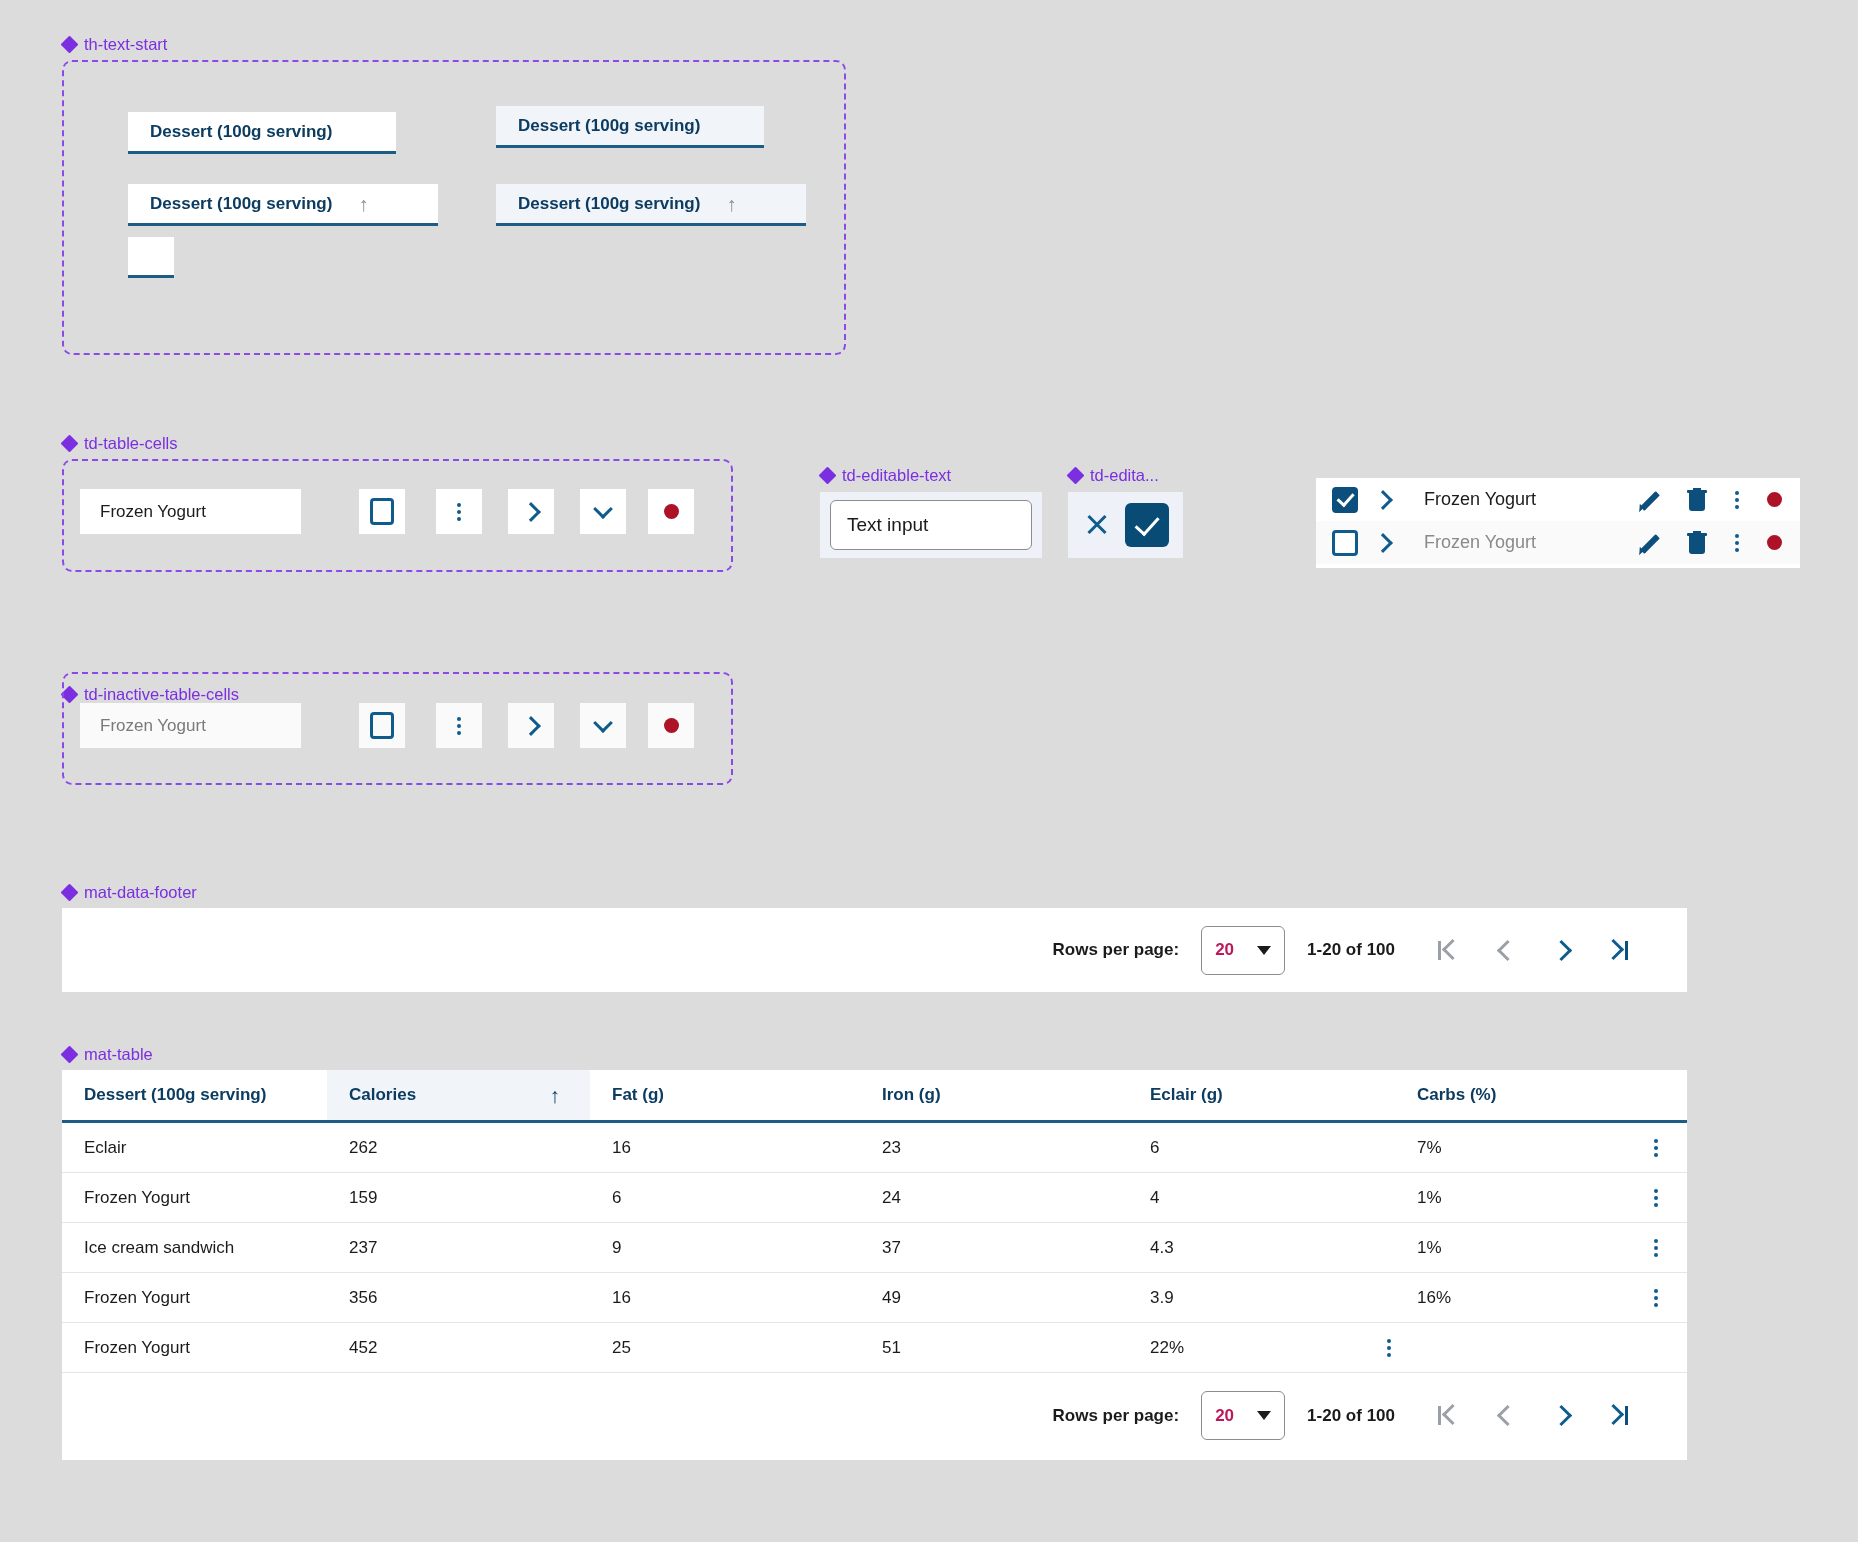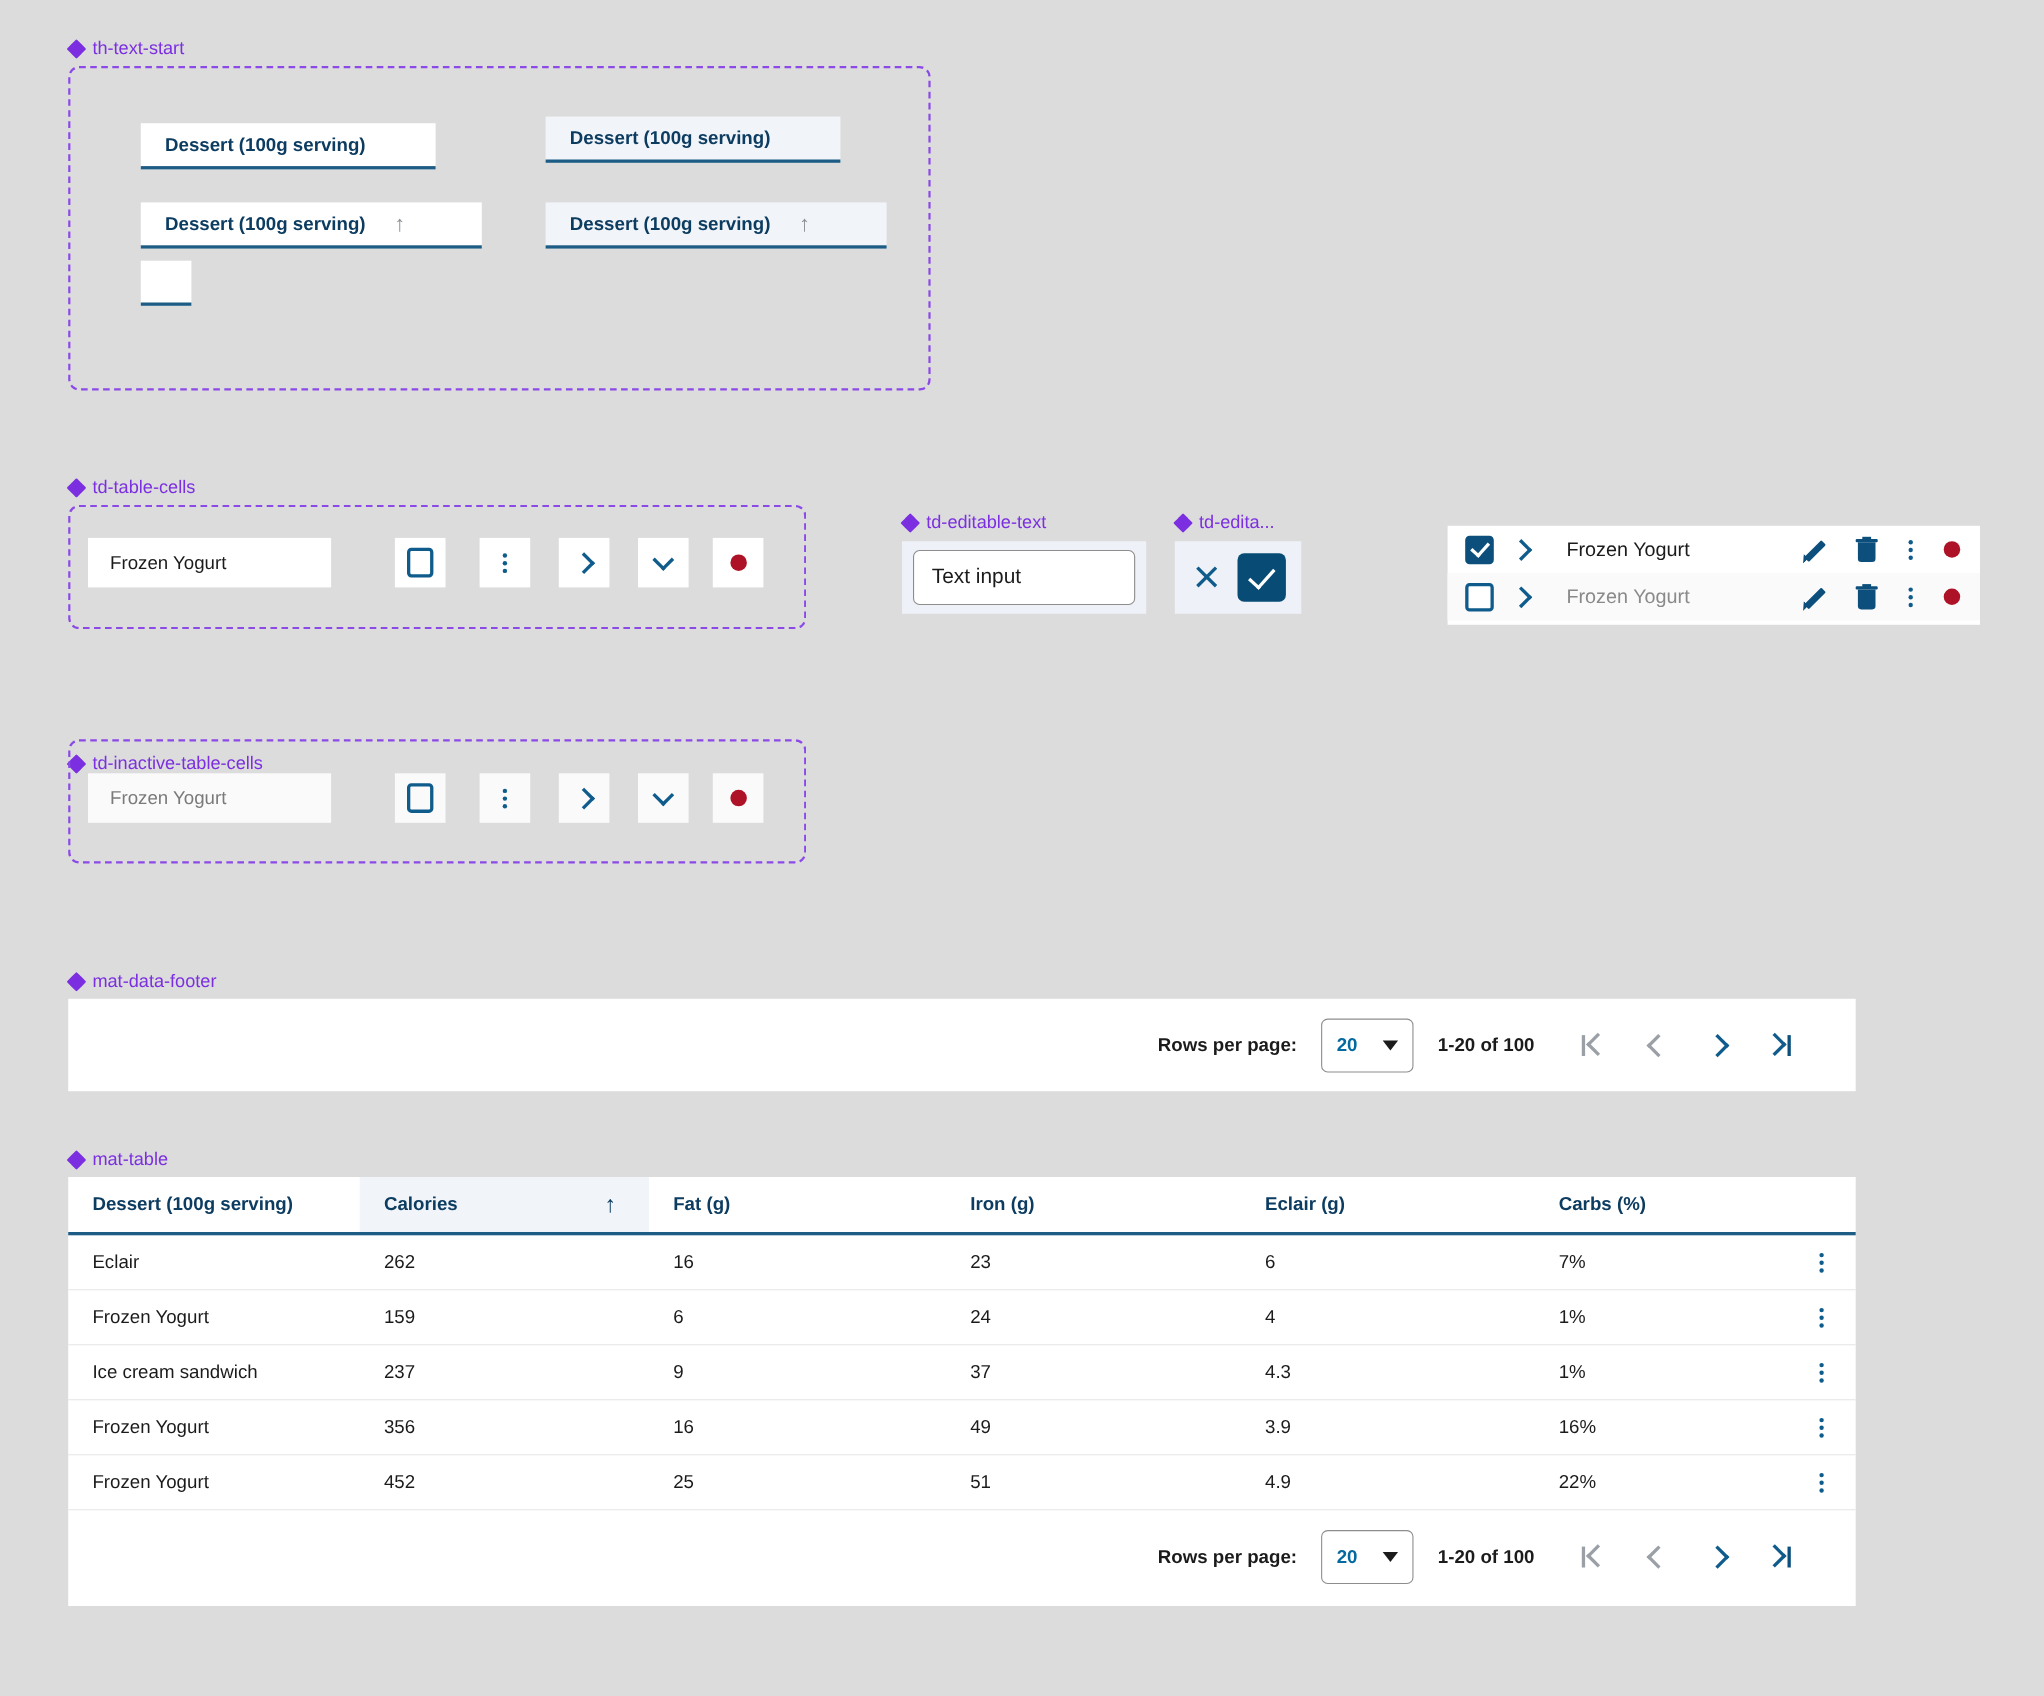--- a/index.html
+++ b/index.html
@@ -128,21 +128,21 @@
   .panel{position:absolute;background:#ffffff;box-sizing:border-box;}
   .paginator{
     display:flex;align-items:center;justify-content:flex-end;
     height:100%;padding-right:42px;gap:0;
     font-family:"Liberation Sans", sans-serif;
   }
   .pg-label{font-size:17px;font-weight:bold;color:#1b1b1b;margin-right:22px;}
   .pg-select{
     min-width:82px;height:47px;border:1px solid #8d8d8d;border-radius:6px;background:#fff;
     display:flex;align-items:center;justify-content:center;gap:23px;cursor:pointer;
-    font-size:17px;font-weight:bold;color:#0369a1;
+    font-size:17px;font-weight:bold;color:#be185d;
   }
   .caret{width:0;height:0;border-left:7px solid transparent;border-right:7px solid transparent;border-top:9px solid #1b1b1b;}
   .pg-range{font-size:17px;font-weight:bold;color:#1b1b1b;margin-left:22px;margin-right:26px;}
   .pg-btn{width:56px;height:46px;display:flex;align-items:center;justify-content:center;cursor:pointer;}
   .bar{width:3px;height:19px;background:#0c4f7c;display:inline-block;}
   .bar.dim{background:#9aa0a6;}
   .chev.dim{border-color:#9aa0a6;}
   .chev.sm{width:12px;height:12px;border-width:3px;}
 
   
@@ -475,21 +475,20 @@
             <span></span>
           </span>
       </div>
     </div>
 
     <div class="tr">
       <div class="td" style="width:265px">Frozen Yogurt</div>
       <div class="td" style="width:263px">452</div>
       <div class="td" style="width:270px">25</div>
       <div class="td" style="width:268px">51</div>
-      <div class="td" style="width:267px">4.9</div>
       <div class="td" style="width:230px">22%</div>
       <div class="td menu" style="width:62px">
         <span class="dots">
             <span></span>
             <span></span>
             <span></span>
           </span>
       </div>
     </div>
 

